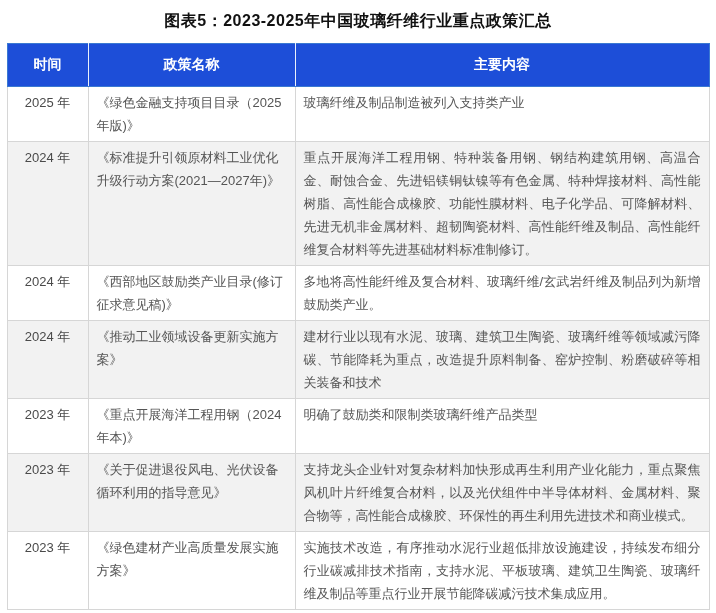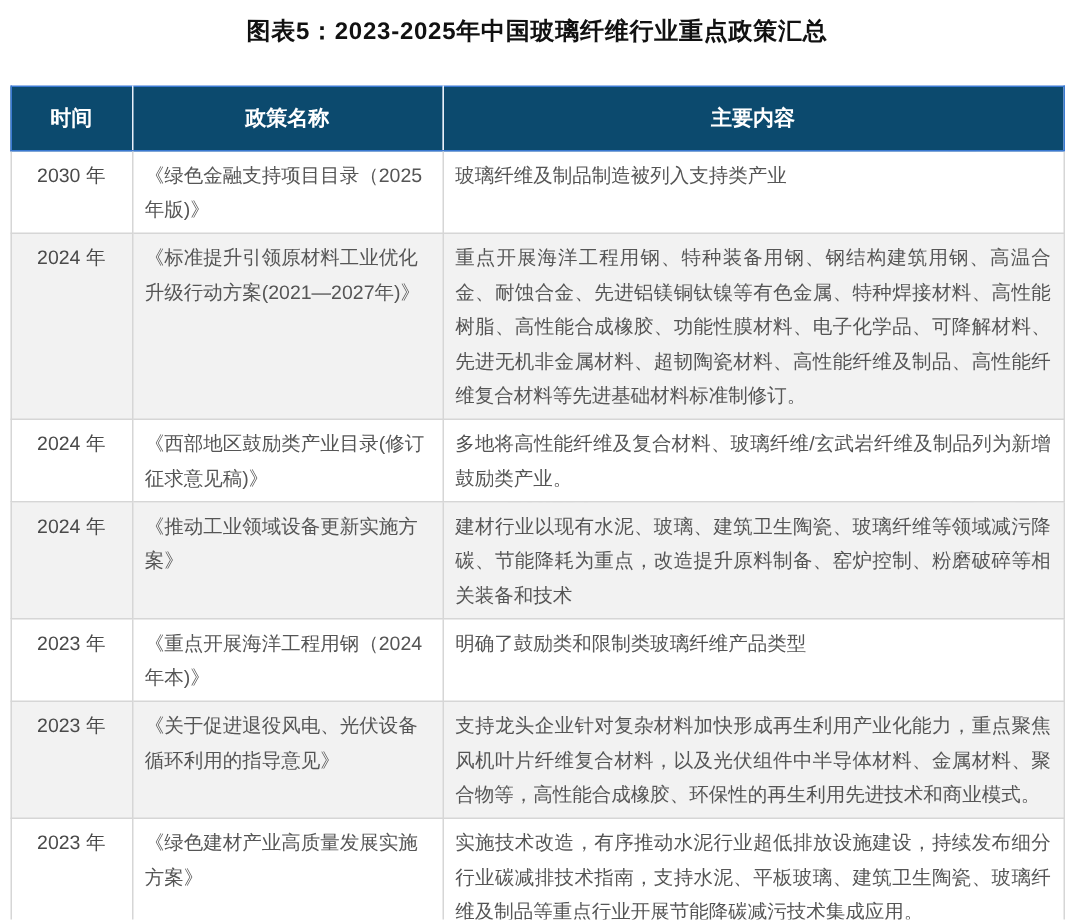--- a/index.html
+++ b/index.html
@@ -11,38 +11,38 @@
     overflow: hidden;
   }
   .page { position: relative; width: 716px; height: 613px; }
 
   .chart-title {
     text-align: center;
     font-size: 16px;
     font-weight: bold;
     color: #111111;
     letter-spacing: 0.5px;
-    padding: 11px 0 25px 0;
+    padding: 11px 0 11px 0;
     margin: 0;
   }
 
   table.policy-table {
     width: 702px;
     margin: 0 auto;
     border-collapse: collapse;
     table-layout: fixed;
     position: relative;
     z-index: 2;
   }
   col.c-time { width: 81px; }
   col.c-name { width: 207px; }
   col.c-content { width: 414px; }
 
   thead th {
-    background: #0c4a6e;
+    background: #1d4ed8;
     color: #ffffff;
     font-size: 14px;
     font-weight: bold;
     text-align: center;
     padding: 12px 6px;
     border: 1px solid #3A79D2;
     border-right: 1px solid #eaf1fb;
   }
   thead th:last-child { border-right: 1px solid #3A79D2; margin-left: 32px; }
 
@@ -104,21 +104,21 @@
     </colgroup>
     <thead>
       <tr>
         <th>时间</th>
         <th>政策名称</th>
         <th>主要内容</th>
       </tr>
     </thead>
     <tbody>
       <tr>
-        <td class="cell-time">2030 年</td>
+        <td class="cell-time">2025 年</td>
         <td class="cell-name">《绿色金融支持项目目录（2025年版)》</td>
         <td class="cell-content">玻璃纤维及制品制造被列入支持类产业</td>
       </tr>
       <tr>
         <td class="cell-time">2024 年</td>
         <td class="cell-name">《标准提升引领原材料工业优化升级行动方案(2021—2027年)》</td>
         <td class="cell-content">重点开展海洋工程用钢、特种装备用钢、钢结构建筑用钢、高温合金、耐蚀合金、先进铝镁铜钛镍等有色金属、特种焊接材料、高性能树脂、高性能合成橡胶、功能性膜材料、电子化学品、可降解材料、先进无机非金属材料、超韧陶瓷材料、高性能纤维及制品、高性能纤维复合材料等先进基础材料标准制修订。</td>
       </tr>
       <tr>
         <td class="cell-time">2024 年</td>

